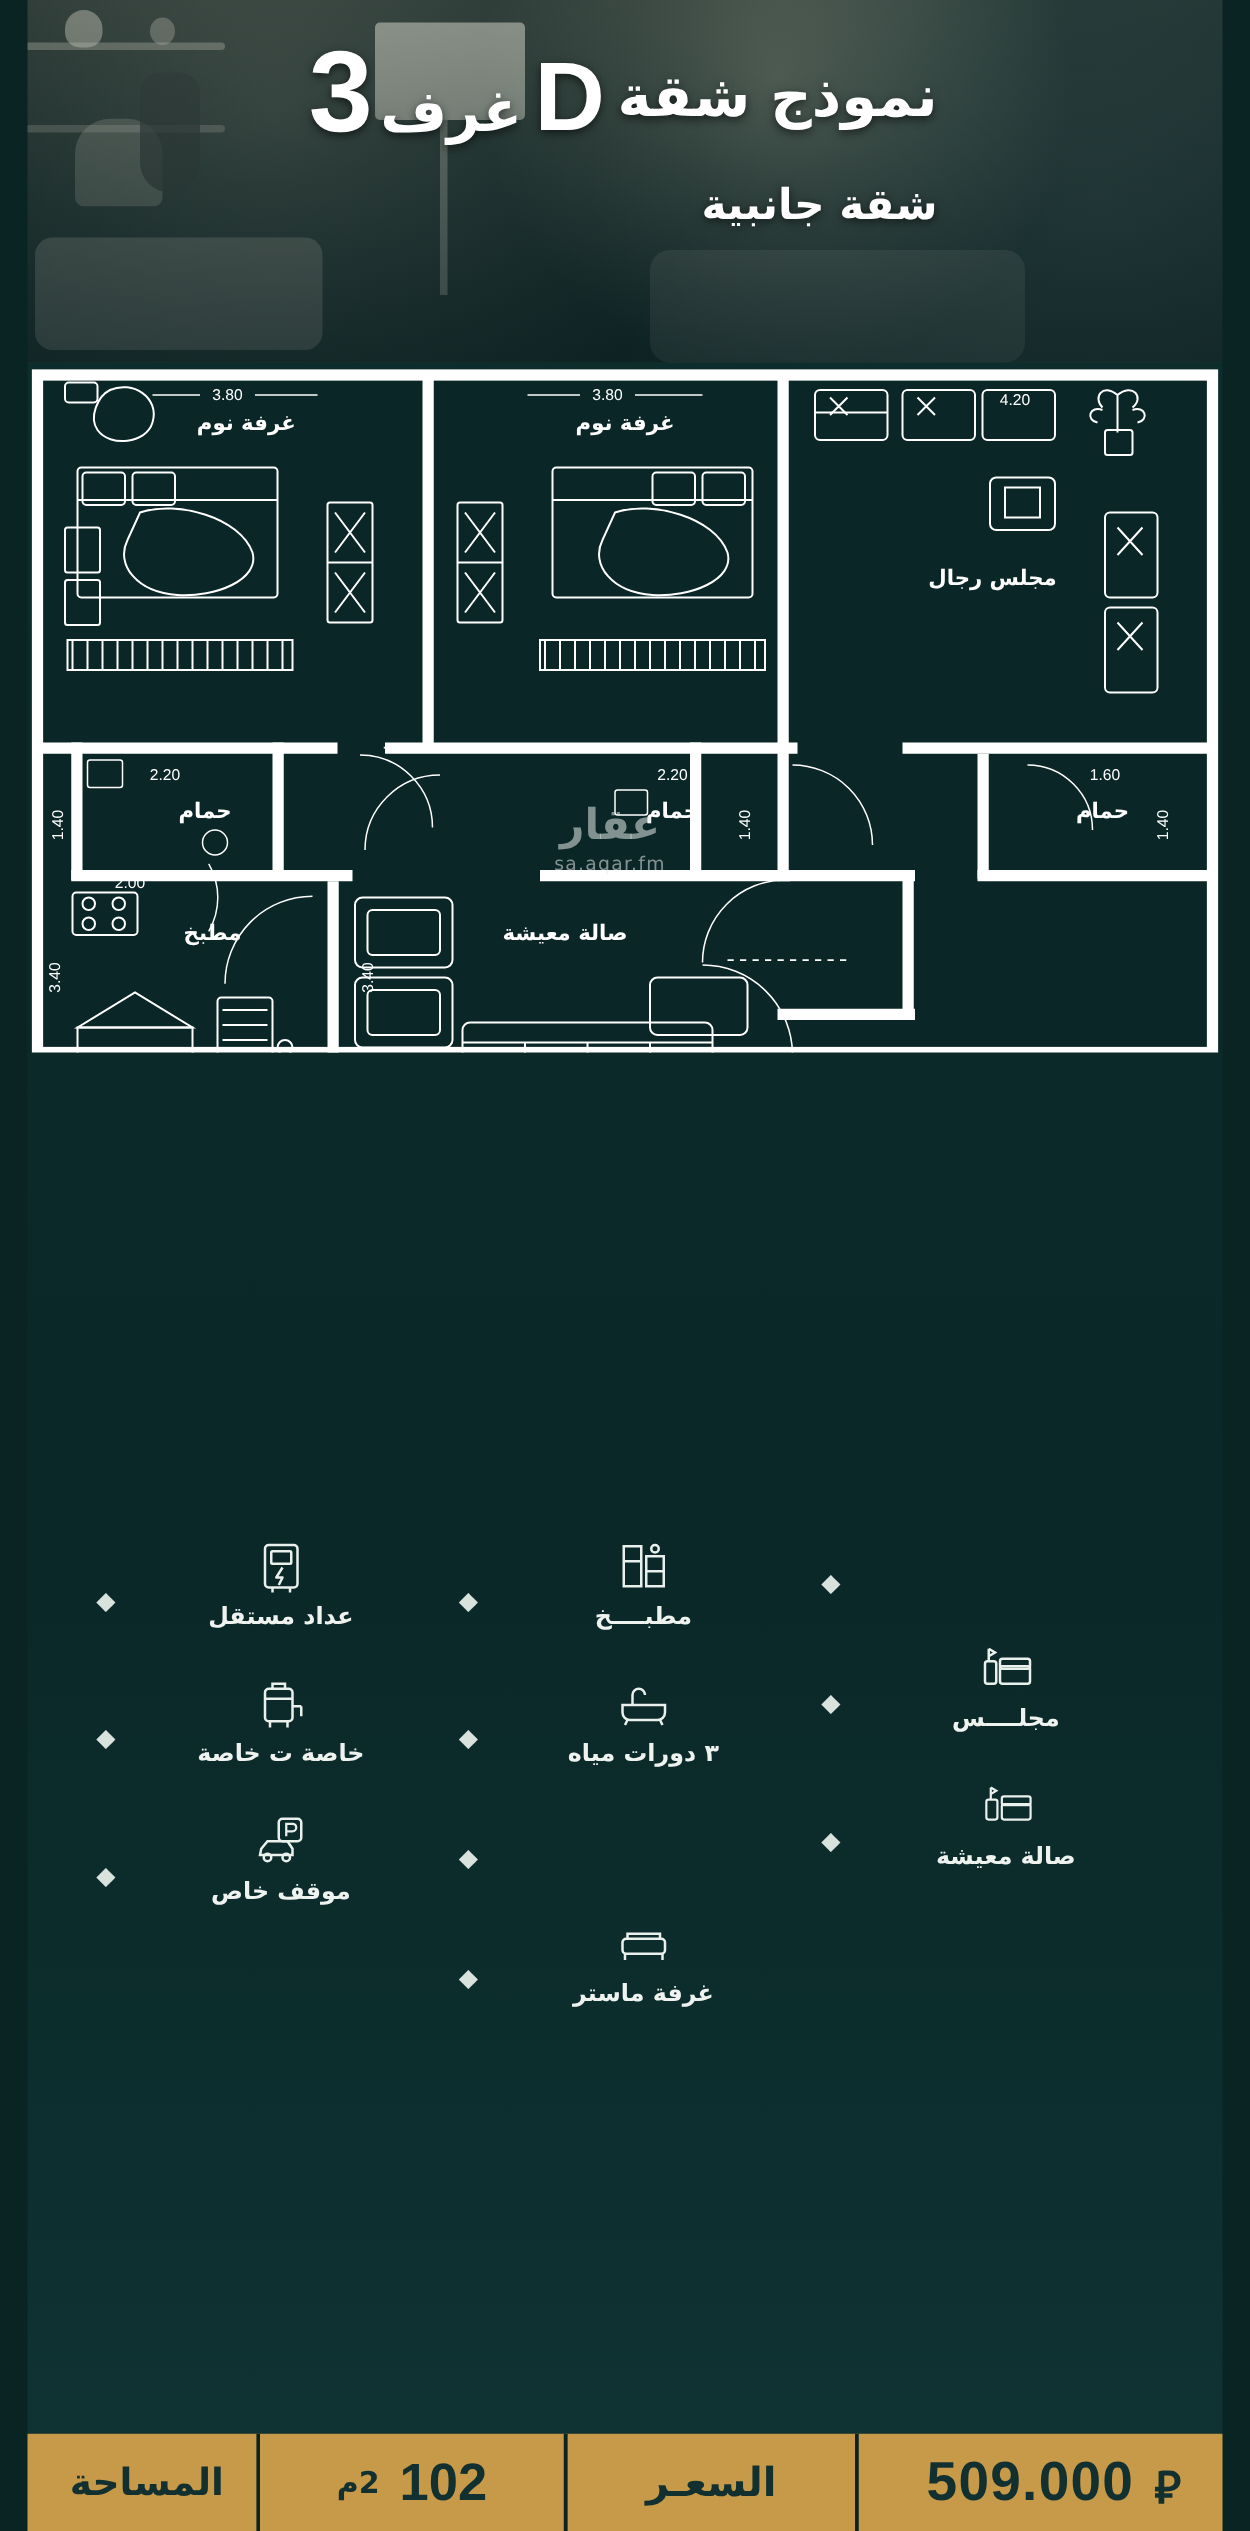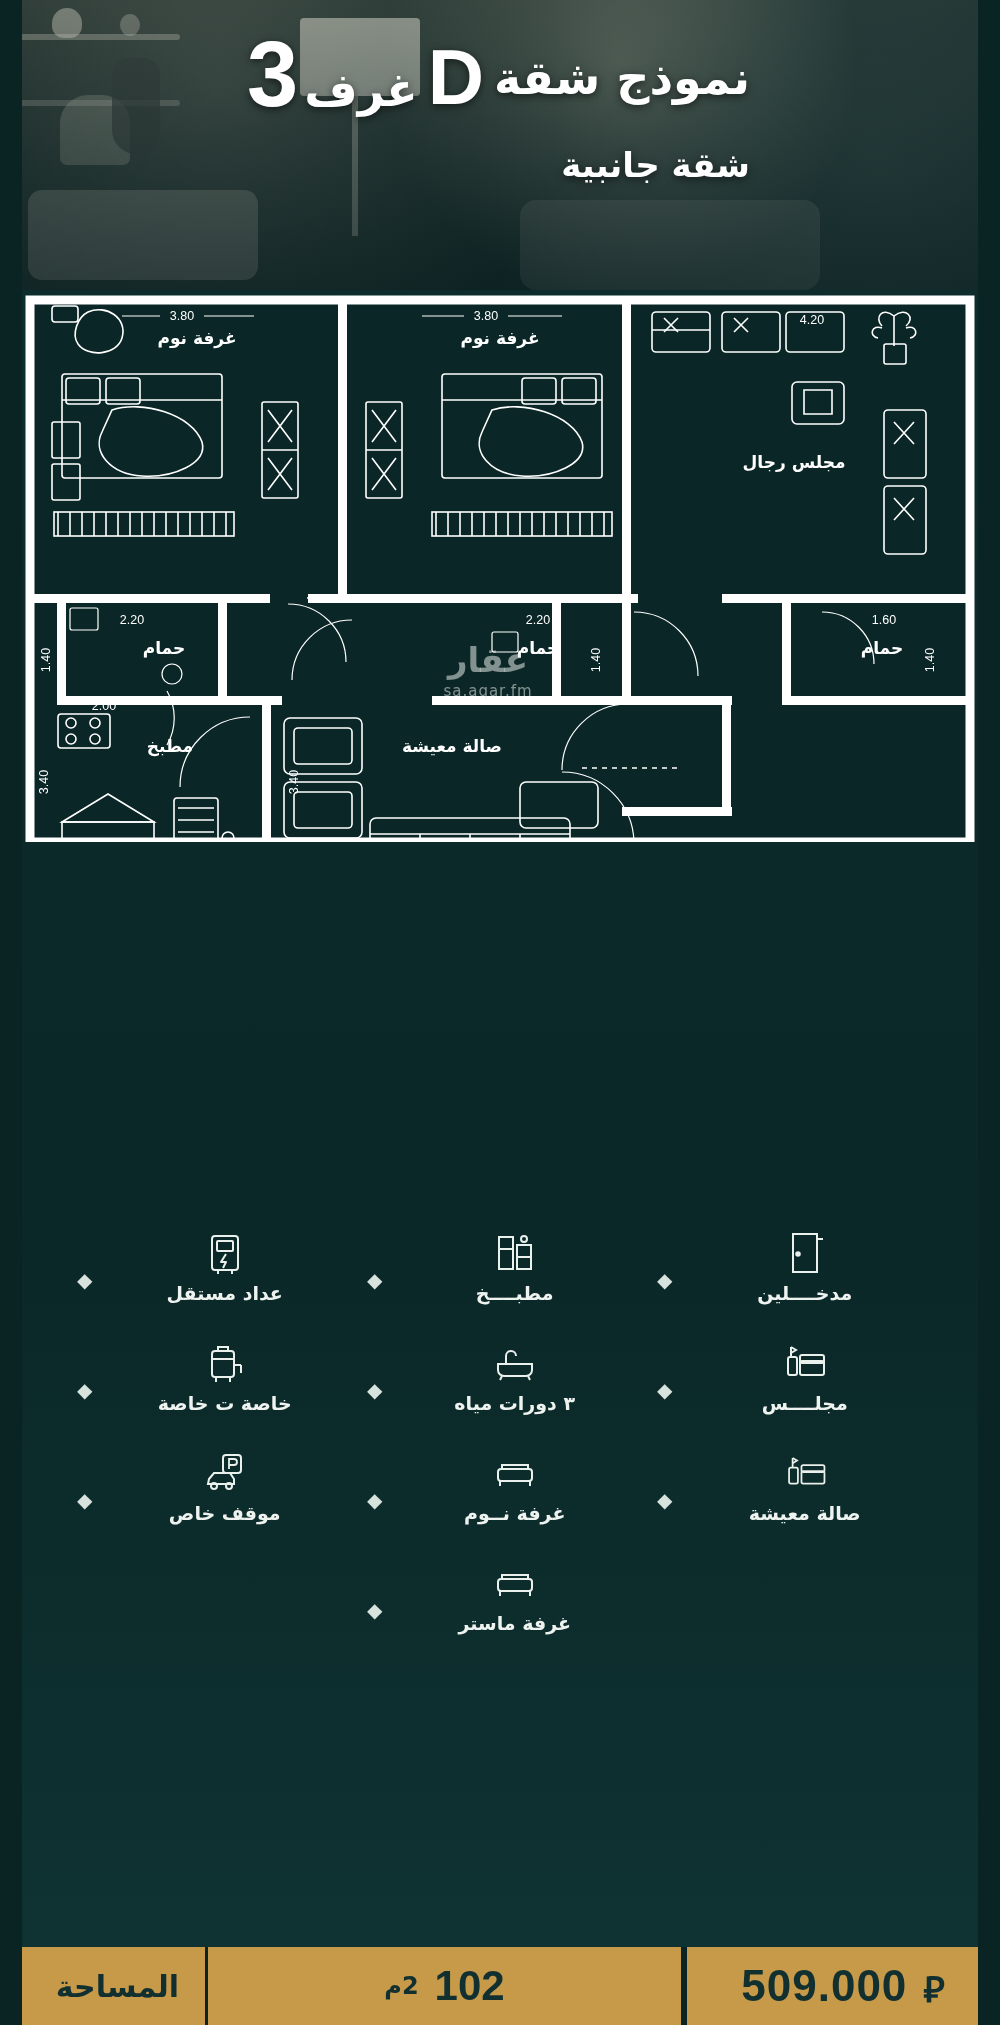--- a/index.html
+++ b/index.html
@@ -491,31 +491,20 @@
       <div class="wm-en">sa.aqar.fm</div>
     </div>
   </div>
 
   <div id="features">
     <div class="feat-row">
 
       <div class="feat-col">
         <div class="feat-item">
           <span class="feat-bullet">◆</span>
-          <span class="feat-body">
-            <span class="feat-icon">
-              <svg width="40" height="44" viewBox="0 0 40 44" fill="none" stroke="#eaf0ec" stroke-width="2">
-                <rect x="8" y="3" width="24" height="38"></rect>
-                <line x1="8" y1="3" x2="8" y2="41"></line>
-                <circle cx="13" cy="23" r="1.8" fill="#eaf0ec"></circle>
-                <line x1="32" y1="8" x2="38" y2="8"></line>
-              </svg>
-            </span>
-            <span class="feat-label">مدخــــلين</span>
-          </span>
         </div>
 
         <div class="feat-item">
           <span class="feat-bullet">◆</span>
           <span class="feat-body">
             <span class="feat-icon">
               <svg width="46" height="40" viewBox="0 0 46 40" fill="none" stroke="#eaf0ec" stroke-width="2">
                 <rect x="18" y="18" width="24" height="14" rx="2"></rect>
                 <rect x="18" y="12" width="24" height="8" rx="2"></rect>
                 <rect x="6" y="14" width="9" height="18" rx="2"></rect>
@@ -571,31 +560,20 @@
                 <line x1="10" y1="32" x2="8" y2="36"></line>
                 <line x1="36" y1="32" x2="38" y2="36"></line>
               </svg>
             </span>
             <span class="feat-label">٣ دورات مياه</span>
           </span>
         </div>
 
         <div class="feat-item">
           <span class="feat-bullet">◆</span>
-          <span class="feat-body">
-            <span class="feat-icon">
-              <svg width="46" height="32" viewBox="0 0 46 32" fill="none" stroke="#eaf0ec" stroke-width="2">
-                <rect x="6" y="12" width="34" height="12" rx="3"></rect>
-                <path d="M10 12 v-4 h26 v4"></path>
-                <line x1="8" y1="24" x2="8" y2="29"></line>
-                <line x1="38" y1="24" x2="38" y2="29"></line>
-              </svg>
-            </span>
-            <span class="feat-label">غرفة نــوم</span>
-          </span>
         </div>
 
         <div class="feat-item">
           <span class="feat-bullet">◆</span>
           <span class="feat-body">
             <span class="feat-icon">
               <svg width="46" height="32" viewBox="0 0 46 32" fill="none" stroke="#eaf0ec" stroke-width="2">
                 <rect x="6" y="12" width="34" height="12" rx="3"></rect>
                 <path d="M10 12 v-4 h26 v4"></path>
                 <line x1="8" y1="24" x2="8" y2="29"></line>
@@ -660,20 +638,21 @@
       </div>
 
     </div>
   </div>
 
   <div id="footer">
     <div class="foot-cell foot-price">
       <span class="riyal-sym">⃂</span>
       <span>509.000</span>
     </div>
+    <div class="foot-cell foot-price-label">السعـر</div>
     <div class="foot-cell foot-area">
       <span>102</span>
       <span class="unit">2م</span>
     </div>
     <div class="foot-cell foot-area-label">المساحة</div>
   </div>
 
   <div class="rail left"></div>
   <div class="rail right"></div>
 </div>

